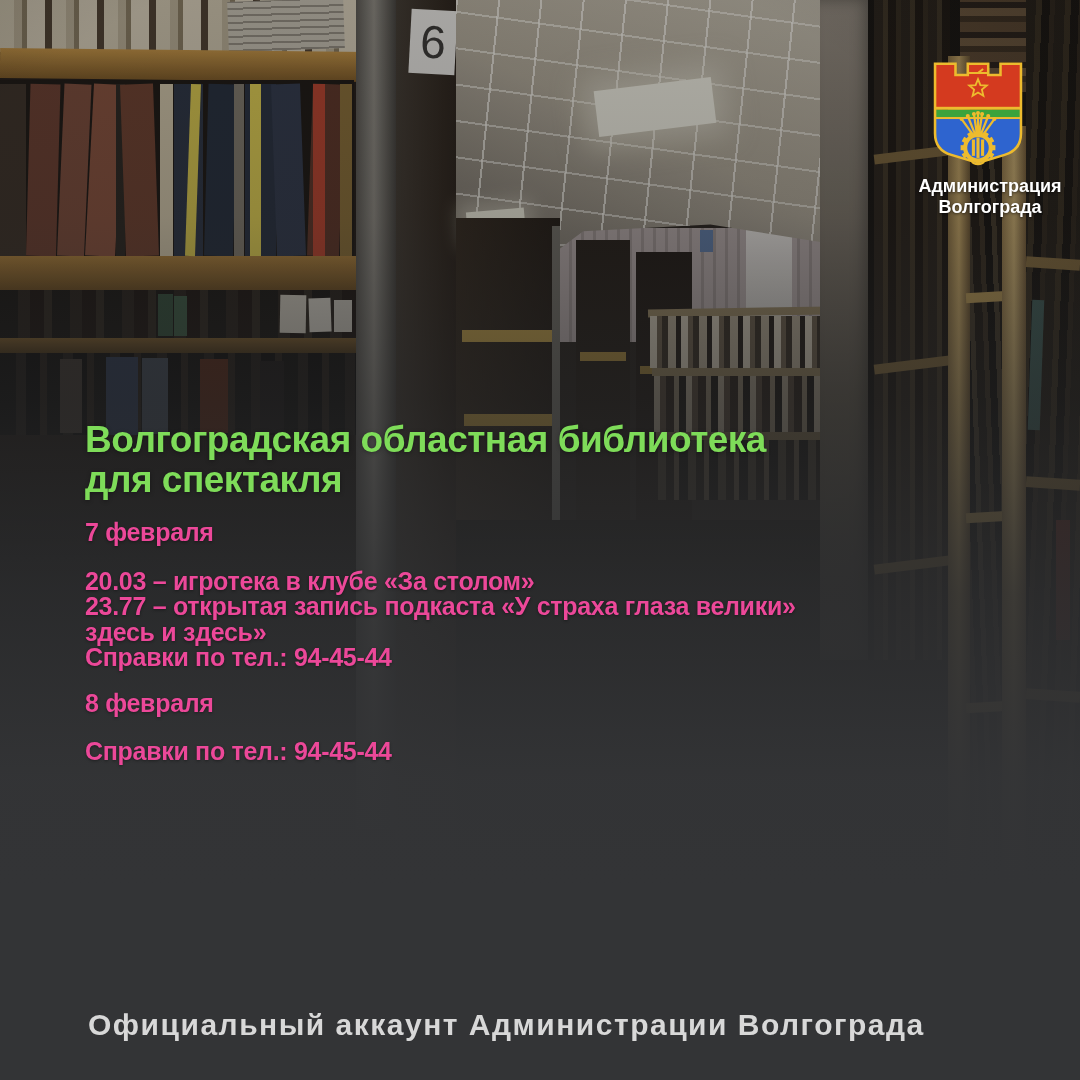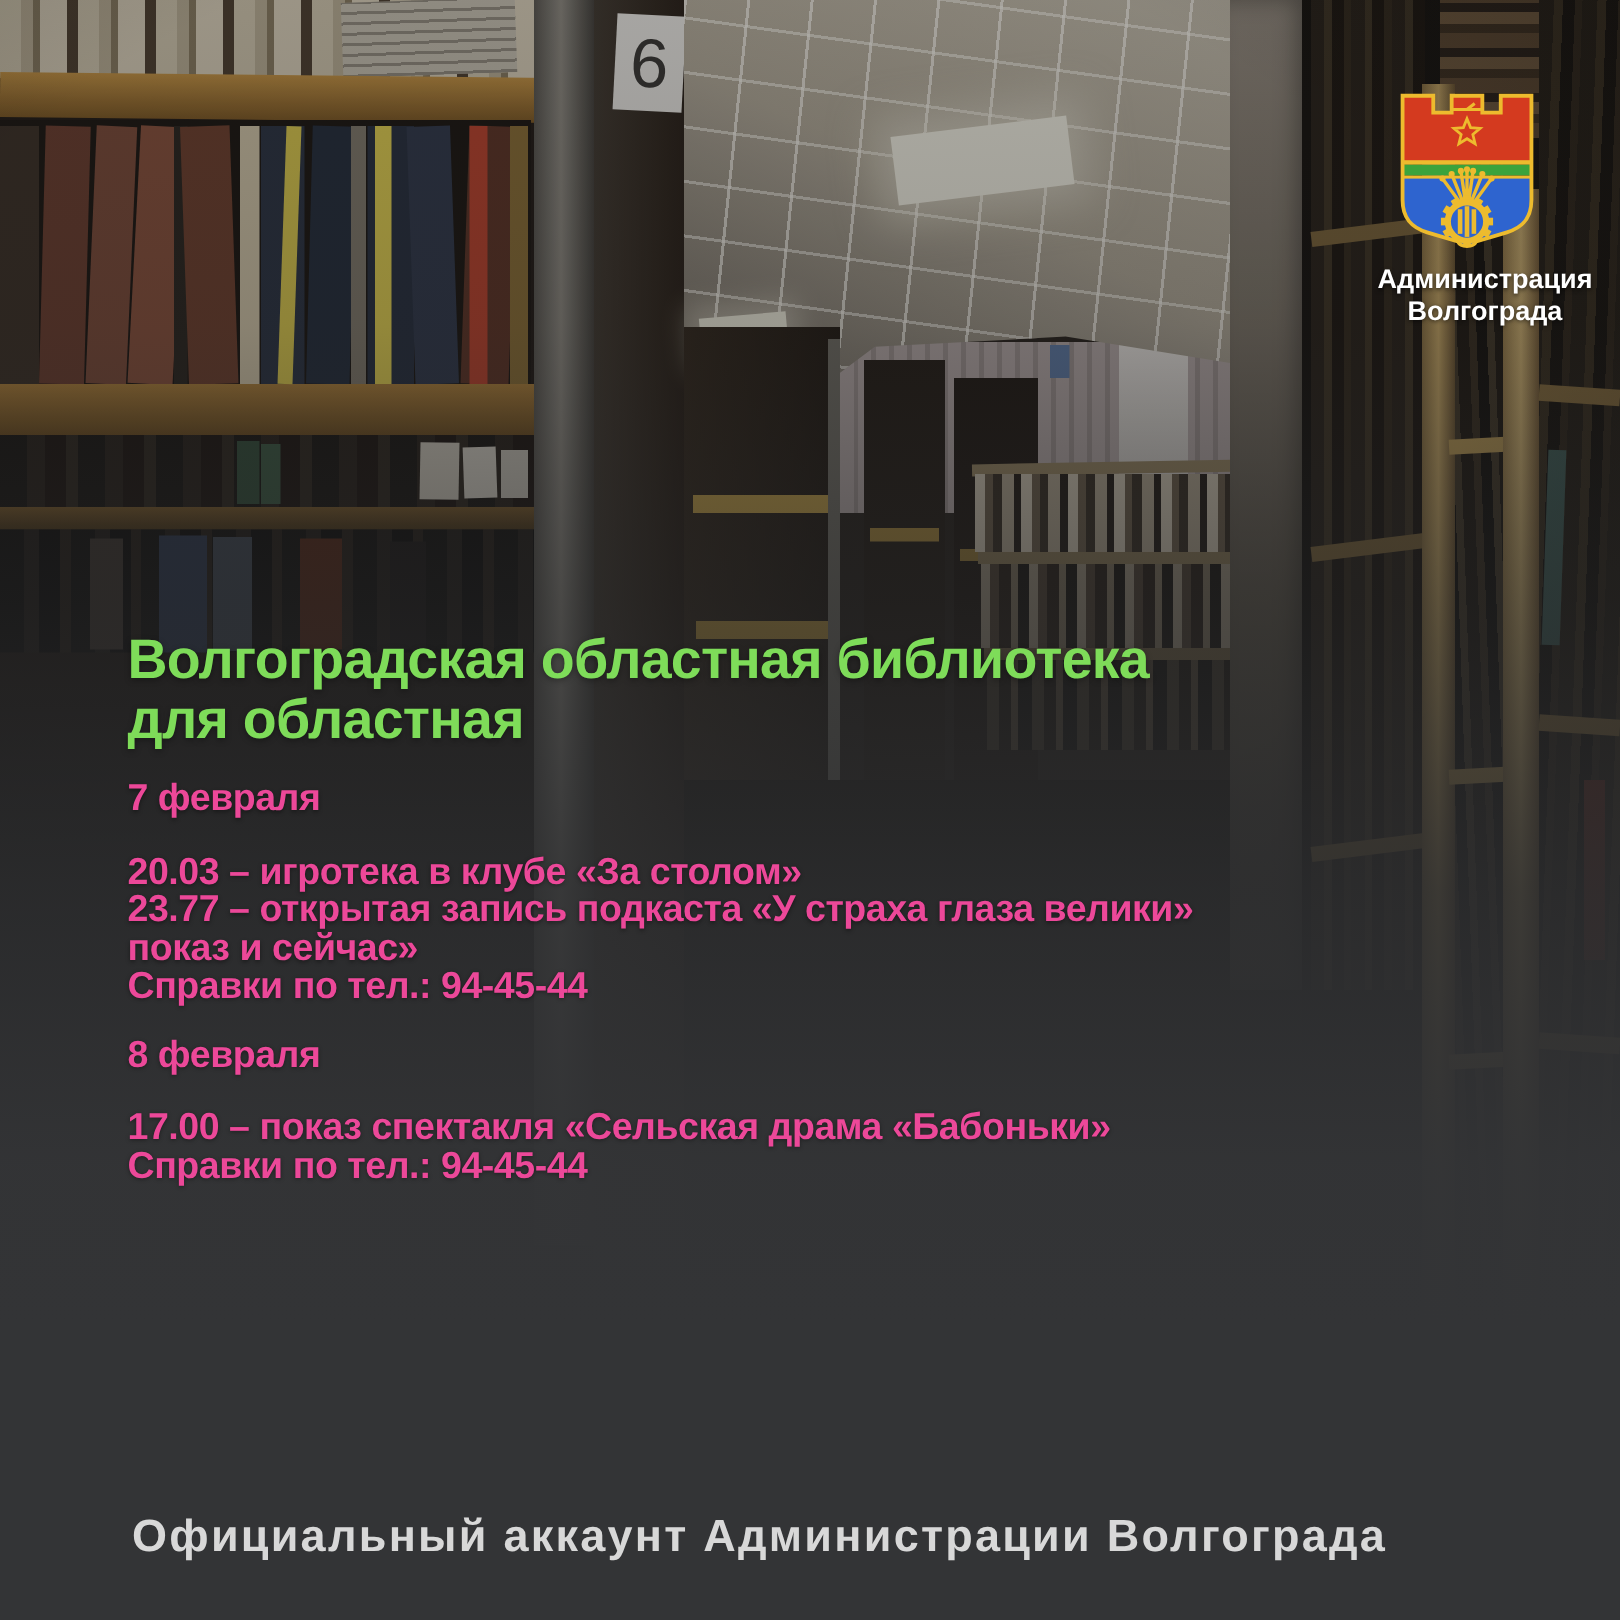--- a/index.html
+++ b/index.html
@@ -321,37 +321,36 @@
         <rect x="47" y="76" width="3" height="16" fill="#EDBB2E"></rect>
       </g>
       <path d="M2,2 L22,2 L22,13 L34,13 L34,2 L54,2 L54,13 L66,13 L66,2 L86,2 L86,70
                C86,82 80,88 70,91 L50,97 C48,101 40,101 38,97 L18,91 C8,88 2,82 2,70 Z" fill="none" stroke="#EDBB2E" stroke-width="2.5"></path>
     </svg>
     <div class="badge-caption">Администрация Волгограда</div>
   </div>
 
   <div class="title">
     <div>Волгоградская областная библиотека</div>
-    <div>для областная</div>
+    <div>для спектакля</div>
   </div>
 
   <div class="schedule">
     <div class="section">
       <div class="date">7 февраля</div>
       <div class="lines">
         <div class="line">20.03 – игротека в клубе «За столом»</div>
         <div class="line">23.77 – открытая запись подкаста «У страха глаза велики»</div>
-        <div class="line">показ и сейчас»</div>
+        <div class="line">здесь и здесь»</div>
         <div class="line">Справки по тел.: 94-45-44</div>
       </div>
     </div>
     <div class="section">
       <div class="date">8 февраля</div>
       <div class="lines">
-        <div class="line">17.00 – показ спектакля «Сельская драма «Бабоньки»</div>
         <div class="line">Справки по тел.: 94-45-44</div>
       </div>
     </div>
   </div>
 
   <div class="footer">Официальный аккаунт Администрации Волгограда</div>
 
 </div>
 
 </body></html>

